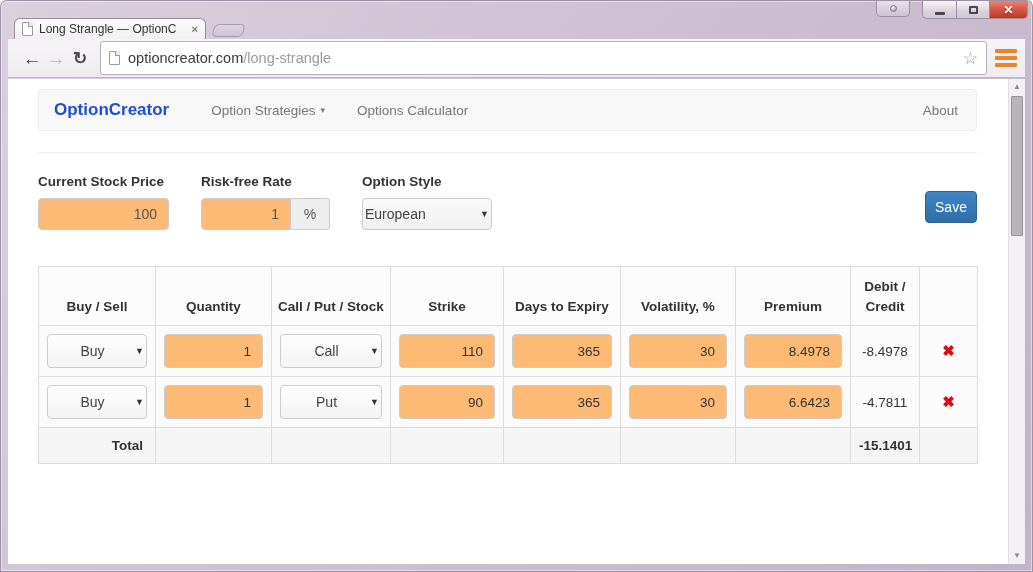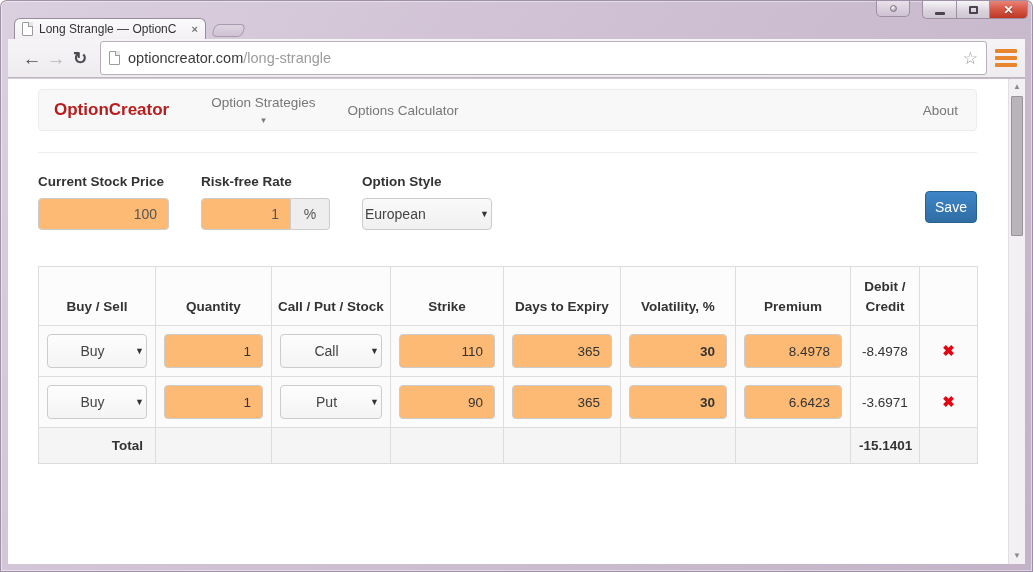--- a/index.html
+++ b/index.html
@@ -85,22 +85,22 @@
   .scroll-arrow.up{top:0;}
   .scroll-arrow.down{bottom:0;}
   .scroll-thumb{position:absolute;left:2px;top:17px;width:12px;height:140px;background:#b9b4ba;border:1px solid #989299;border-radius:1px;cursor:pointer;}
   .container{position:absolute;top:0;left:30px;width:939px;}
   
   .navbar{
     margin-top:10px;height:42px;background:#f8f8f8;
     border:1px solid #ececec;border-radius:4px;
     display:flex;align-items:center;font-size:13.5px;color:#777;
   }
-  .brand{margin-left:15px;font-size:17px;font-weight:bold;color:#b91c1c;cursor:pointer;}
-  .nav-link{margin-left:42px;cursor:pointer;display:flex;align-items:center;gap:5px;flex-direction:column;}
+  .brand{margin-left:15px;font-size:17px;font-weight:bold;color:#1d4ed8;cursor:pointer;}
+  .nav-link{margin-left:42px;cursor:pointer;display:flex;align-items:center;gap:5px;}
   .nav-link.second{margin-left:32px;}
   .caret{font-size:9px;color:#777;}
   .nav-about{margin-left:auto;margin-right:18px;cursor:pointer;}
   
   h1.page-title{margin:44px 0 0 0;font-size:37px;font-weight:400;color:#333;letter-spacing:-.5px;}
   .rule{border:0;border-top:1px solid #eee;margin:21px 0 0 0;}
   
   .form-row{position:relative;margin-top:21px;display:flex;align-items:flex-start;}
   .field{margin-right:32px;}
   .field label{display:block;font-size:13.5px;font-weight:bold;color:#333;margin-bottom:9px;cursor:default;}
@@ -133,21 +133,21 @@
   }
   
   table.legs{margin-top:36px;border-collapse:collapse;width:939px;table-layout:fixed;font-size:13.5px;color:#333;}
   .legs th{
     border:1px solid #ddd;background:#fcfcfc;font-weight:bold;text-align:center;
     vertical-align:bottom;padding:8px 6px;height:59px;line-height:1.5;
   }
   .legs td{border:1px solid #ddd;background:#fbfbfb;padding:8px;text-align:center;vertical-align:middle;}
   .legs .tinput{width:100%;height:34px;font-size:13.5px;color:#333;}
   .legs .selectbox{width:100%;height:34px;background:linear-gradient(#fdfdfd,#f4f4f4);}
-  .vol-input{font-weight:bold;padding-left:12px;}
+  .vol-input{font-weight:normal;padding-left:12px;}
   .del{color:#e30613;font-weight:bold;font-size:15px;cursor:pointer;line-height:1;}
   .legs tr.total td{background:#f5f5f5;padding:10px 8px;height:36px;}
   .cell-total-label{text-align:right !important;font-weight:bold;padding-right:12px !important;}
   .cell-total-value{font-weight:bold;}
 </style>
 </head>
 <body>
 
 <div class="window">
 
@@ -288,21 +288,21 @@
             <td>
               <div class="selectbox">
                 <span class="sel-label">Put</span>
                 <span class="sel-caret">▼</span>
               </div>
             </td>
             <td><input class="tinput" value="90" style=""></td>
             <td><input class="tinput" value="365" style=""></td>
             <td><input class="tinput vol-input" value="30" style=""></td>
             <td><input class="tinput" value="6.6423" style=""></td>
-            <td>-3.6971</td>
+            <td>-4.7811</td>
             <td><span class="del">✖</span></td>
           </tr>
           <tr class="total">
             <td class="cell-total-label">Total</td>
             <td></td>
             <td></td>
             <td></td>
             <td></td>
             <td></td>
             <td></td>

